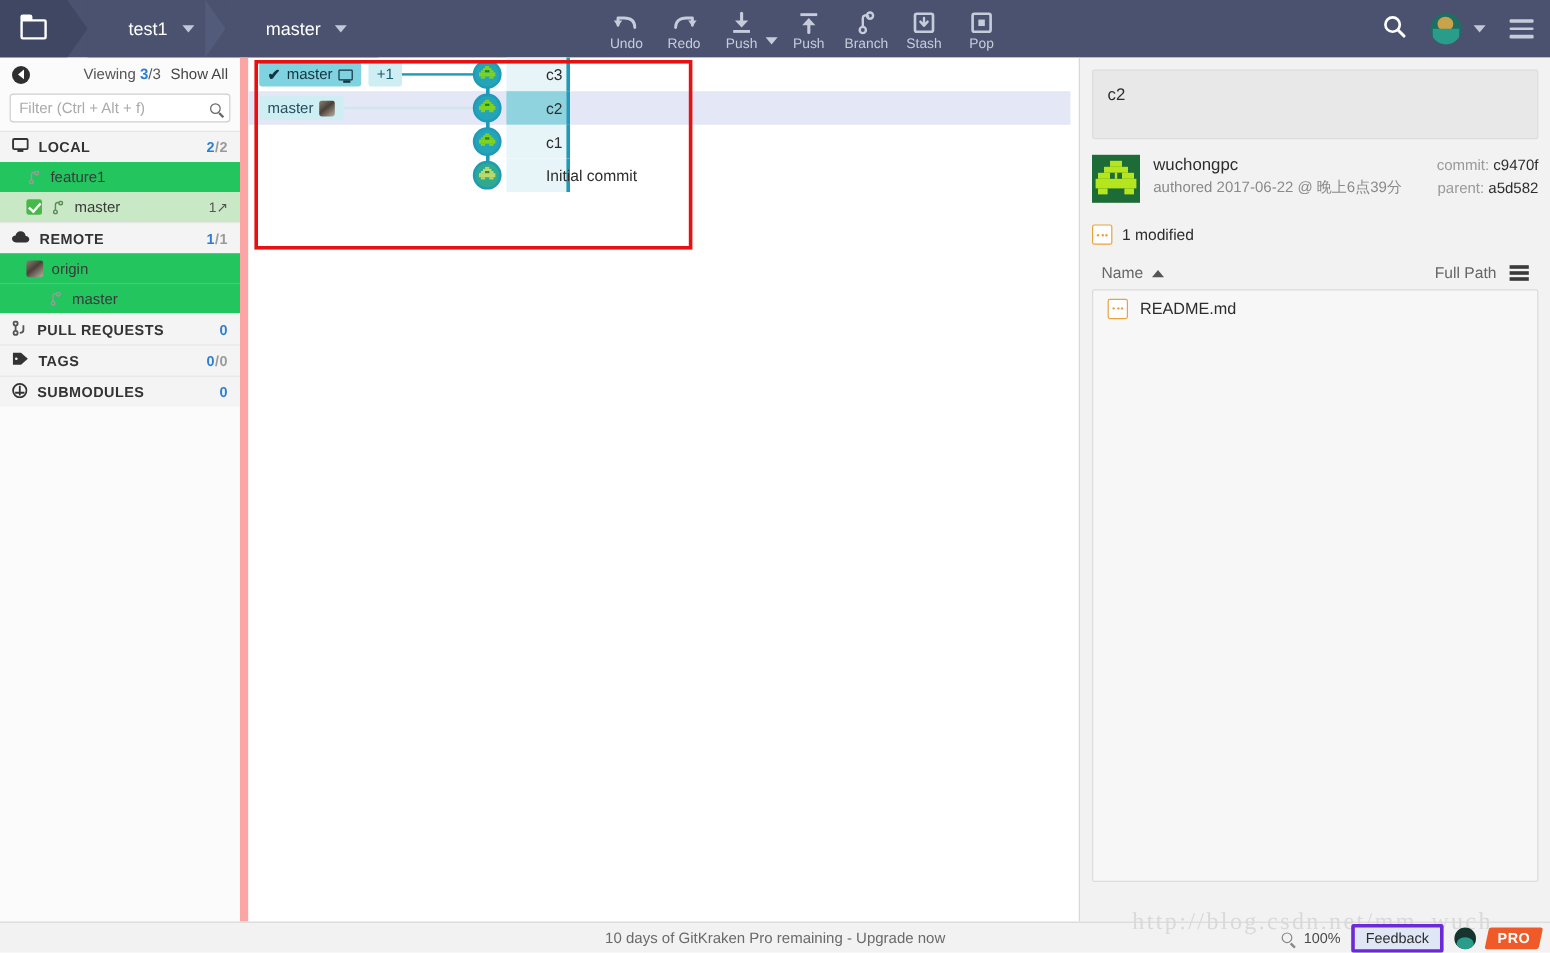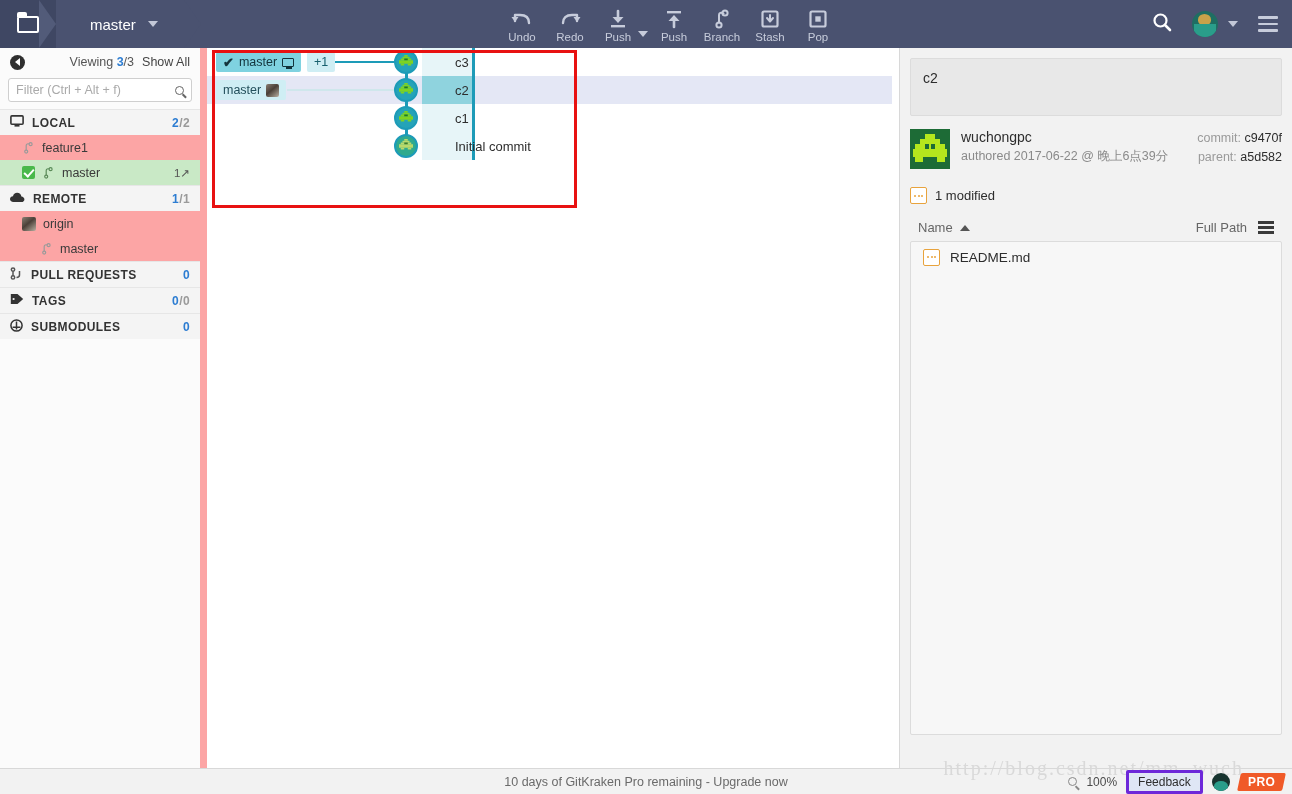--- a/index.html
+++ b/index.html
@@ -158,21 +158,21 @@
     height: 26px; display: flex; align-items: center; padding: 0 10px;
     font-size: 12px; font-weight: 700; color: #333;
     letter-spacing: .4px; border-top: 1px solid #e6e6e6;
     background: #f4f4f4; gap: 8px; cursor: pointer;
   }
   .sec-count { margin-left: auto; font-size: 12px; color: #9a9a9a; font-weight: 700; }
   .sec-count b { color: #2d7dd2; font-weight: 700; }
   .branch-row {
     height: 25px; display: flex; align-items: center;
     padding: 0 10px 0 22px; font-size: 12.5px; color: #3a3a3a;
-    gap: 7px; cursor: pointer; background: #fca5a5;
+    gap: 7px; cursor: pointer; background: #22c55e;
   }
   .branch-row.active { background: #c9e9c6; }
   .branch-row.indent2 { padding-left: 40px; }
   .chk {
     width: 13px; height: 13px; background: #49b84a; border-radius: 2px;
     position: relative; flex: none; margin-left: -13px;
   }
   .chk::after {
     content: ""; position: absolute; left: 4px; top: 1px;
     width: 4px; height: 8px; border: solid #fff;
@@ -340,20 +340,24 @@
     font-family: "Liberation Serif", serif; font-size: 20px;
     color: #d9d9d9; letter-spacing: 2px; z-index: 1; white-space: nowrap;
   }
 </style>
 </head>
 <body>
 
 <div class="topbar">
   <div class="crumb-folder">
     <div class="folder-ico"></div>
+  </div>
+  <div class="crumb repo" style="border-left-color:#4a5270; margin-left:17px;">
+    <span>test1</span>
+    <span class="caret-down"></span>
   </div>
   <div class="crumb-sep"></div>
   <div class="crumb" style="border-left-color:#4a5270;">
     <span>master</span>
     <span class="caret-down"></span>
   </div>
 
   <div class="tools">
     <div class="tool">
       <span class="glyph">

